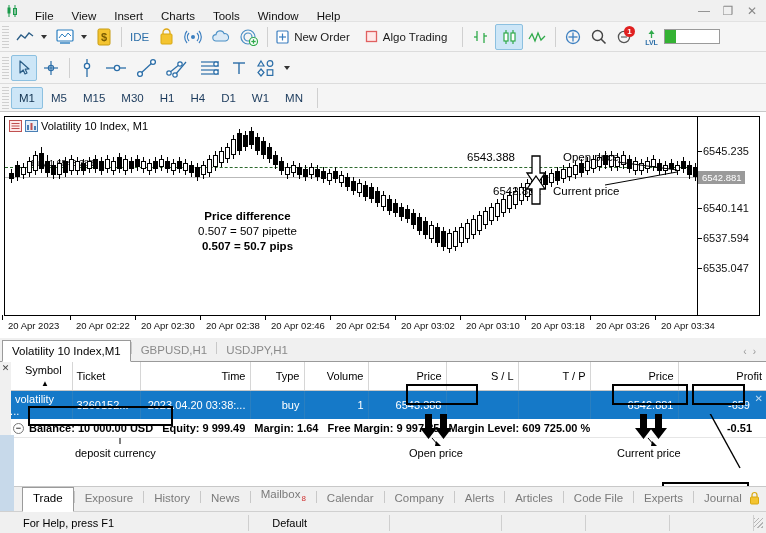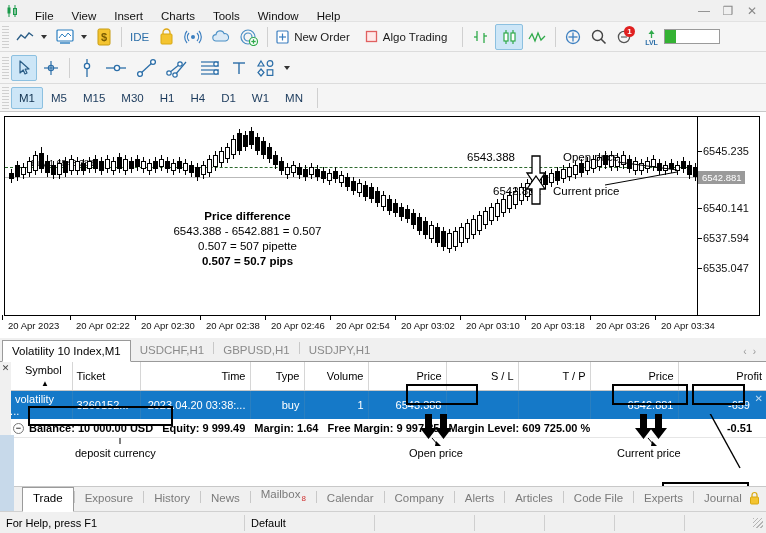--- a/index.html
+++ b/index.html
@@ -131,21 +131,21 @@
      margin-bottom:-1px; }
   .btab-sep { width:1px; height:12px; background:#c8c8c8; align-self:center; margin-bottom:5px;}
   .btab .sub { color:#d03030; font-size:8px; vertical-align:sub; margin-left:1px; }
   .toolbox-vert { position:absolute; left:0; top:-52px; width:14px; height:76px;
      background:#c7d9ea; color:#2b4a66; font-size:9.5px; }
   .lockicon { position:absolute; right:6px; bottom:4px; }
 
   
   .statusbar { height:22px; background:#f0f0f0; display:flex; align-items:center;
     border-top:1px solid #d0d0d0; font-size:11px; }
-  .sb-cell { padding:0 6px; height:16px; line-height:16px; border-right:1px solid #cfcfcf; white-space:nowrap; }
+  .sb-cell { padding:0 6px; height:16px; line-height:16px; border-right:1px solid #cfcfcf; white-space:nowrap;margin-left:17px; }
   .sb-cell:first-child { width:245px; }
   .sb-cell.c2 { width:130px; }
   .sb-cell.c3 { width:100px; }
   .sb-cell.c4 { width:70px; }
   .sb-cell.c5 { width:70px; }
   .sb-cell.c6 { width:70px; }
   .sb-grip { margin-left:auto; margin-right:3px; width:10px;height:10px;
     background:repeating-linear-gradient(135deg,#b5b5b5 0 1px,transparent 1px 3px); }
 </style>
 </head>
@@ -413,20 +413,39 @@
     <div class="per">H4</div>
     <div class="per">D1</div>
     <div class="per">W1</div>
     <div class="per">MN</div>
     <div class="per-sep"></div>
   </div>
 
   <div class="chartwrap">
     <div class="chartbox">
 
+      <div class="chart-title">
+        <span class="ci">
+          <svg width="13" height="12" viewBox="0 0 13 12">
+            <rect x="0.5" y="0.5" width="12" height="11" fill="#fde9e9" stroke="#c05050"></rect>
+            <line x1="2.5" y1="3.5" x2="10.5" y2="3.5" stroke="#c05050"></line>
+            <line x1="2.5" y1="6" x2="10.5" y2="6" stroke="#c05050"></line>
+            <line x1="2.5" y1="8.5" x2="10.5" y2="8.5" stroke="#c05050"></line>
+          </svg>
+        </span>
+        <span class="ci">
+          <svg width="13" height="12" viewBox="0 0 13 12">
+            <rect x="0.5" y="0.5" width="12" height="11" fill="#e4eef8" stroke="#4a7fb5"></rect>
+            <rect x="2" y="5" width="2" height="5" fill="#4a7fb5"></rect>
+            <rect x="5.5" y="3" width="2" height="7" fill="#c05050"></rect>
+            <rect x="9" y="6" width="2" height="4" fill="#4a7fb5"></rect>
+          </svg>
+        </span>
+        <span>Volatility 10 Index, M1</span>
+      </div>
 
       <div class="plot">
         <div class="grayline" style="top:60px"></div>
         <div class="dashline" style="top:50px"></div>
         <div class="buylabel" style="left:26px; top:41px">Buy 1 6543.388</div>
 
         <div id="candles">
             <div class="candle down" style="left:4px; top:52px; width:5px; height:14px;">
               <div class="wick" style="top:0; height:14px"></div>
               <div class="body" style="top:4px; height:6px"></div>
@@ -901,21 +920,20 @@
           <path d="M11 1 L20 14 H15 V29 H7 V14 H2 Z" fill="#fff" stroke="#000" stroke-width="1.3" stroke-linejoin="miter"></path>
         </svg>
 
         <svg style="position:absolute;left:0;top:0;width:100%;height:100%;pointer-events:none">
           <line x1="613" y1="45" x2="672" y2="53" stroke="#000" stroke-width="1"></line>
           <line x1="600" y1="68" x2="672" y2="55" stroke="#000" stroke-width="1"></line>
         </svg>
 
         <div class="pd" style="left:140px; top:92px; width:205px">
           <div style="font-weight:bold">Price difference</div>
-          <div>6543.388 - 6542.881 = 0.507</div>
           <div>0.507 = 507 pipette</div>
           <div style="font-weight:bold">0.507 = 50.7 pips</div>
         </div>
       </div>
 
       <div class="yaxis">
         <div class="ytick" style="top:28px"><span>6545.235</span></div>
         <div class="ylabel-cur" style="top:54px">6542.881</div>
         <div class="ytick" style="top:85px"><span>6540.141</span></div>
         <div class="ytick" style="top:115px"><span>6537.594</span></div>
@@ -933,21 +951,20 @@
       <div class="tlab" style="left:397px">20 Apr 03:02</div>
       <div class="tlab" style="left:462px">20 Apr 03:10</div>
       <div class="tlab" style="left:527px">20 Apr 03:18</div>
       <div class="tlab" style="left:592px">20 Apr 03:26</div>
       <div class="tlab" style="left:657px">20 Apr 03:34</div>
     </div>
   </div>
 
   <div class="charttabs">
     <div class="ctab active">Volatility 10 Index,M1</div>
-    <div class="ctab">USDCHF,H1</div>
     <div class="ctab-sep"></div>
     <div class="ctab">GBPUSD,H1</div>
     <div class="ctab-sep"></div>
     <div class="ctab">USDJPY,H1</div>
     <div class="ctab-nav">‹›</div>
   </div>
 
   <div class="tradepanel">
     <div class="closecol">
       <div class="x">✕</div>

